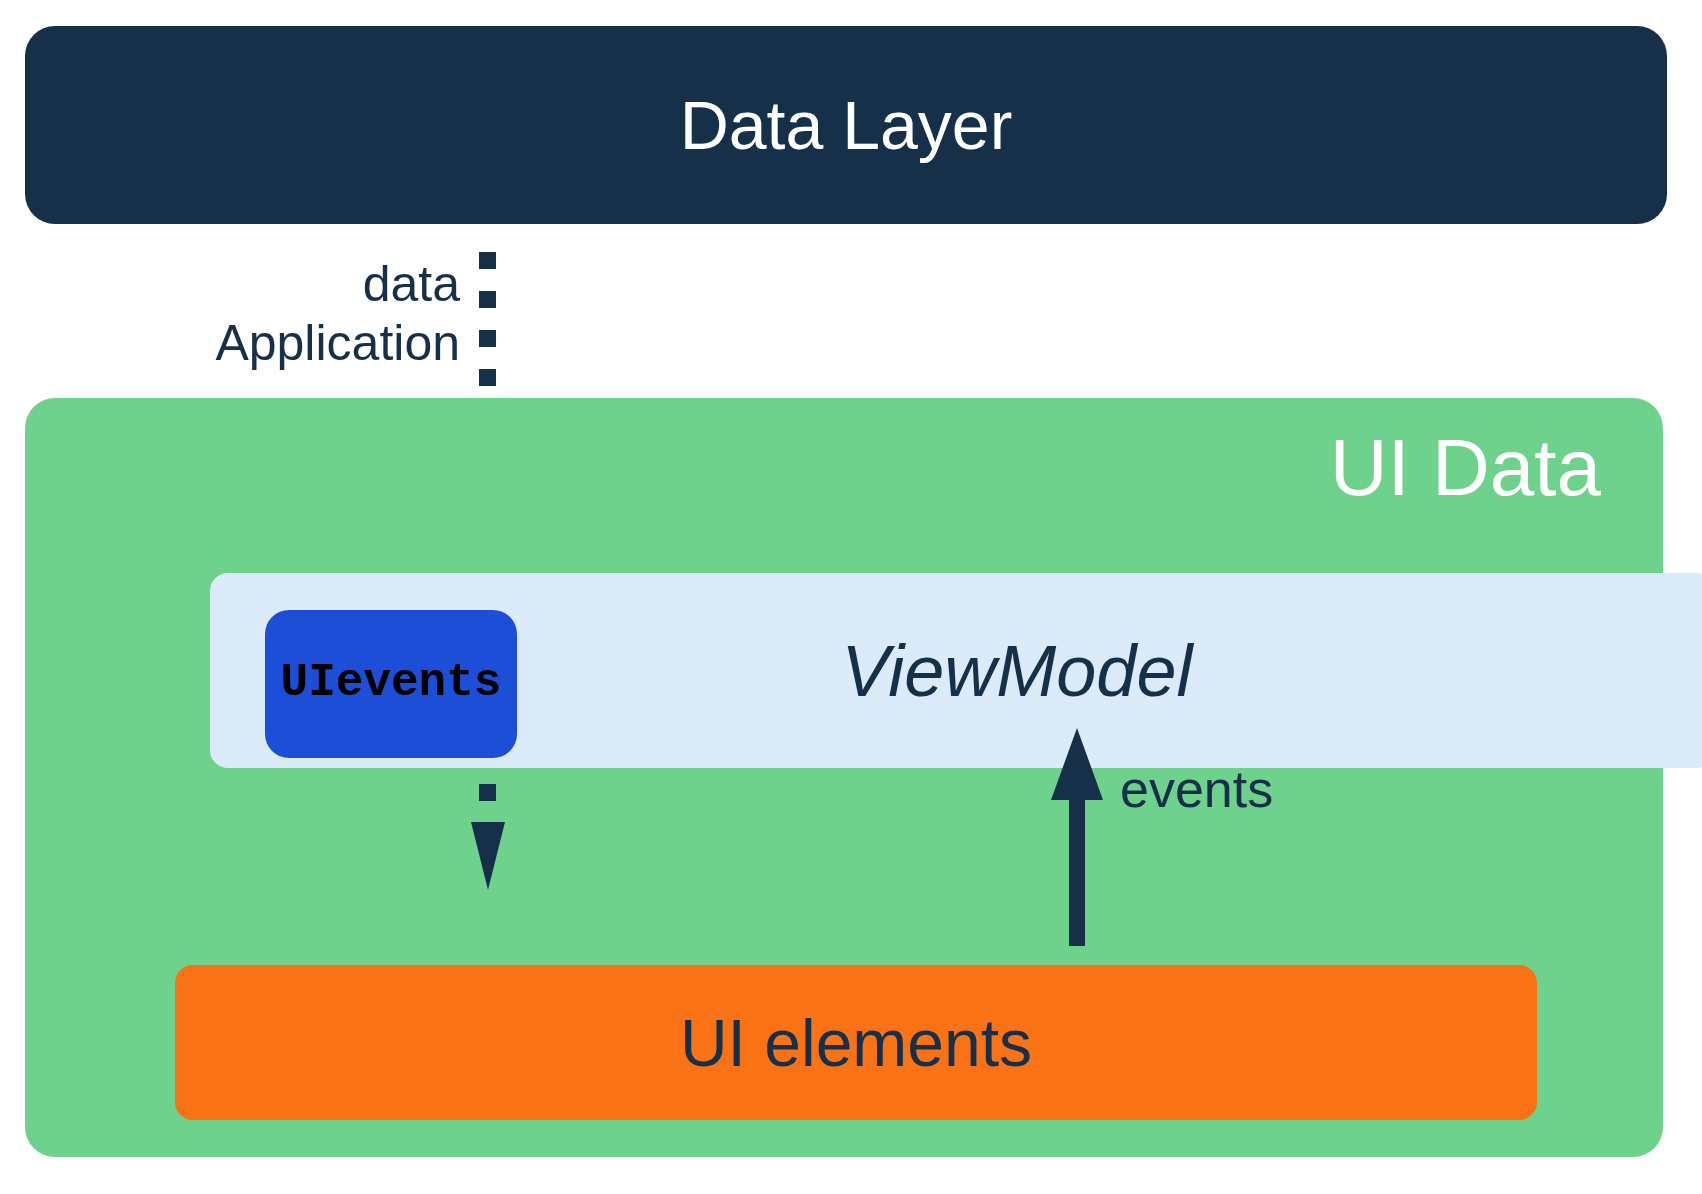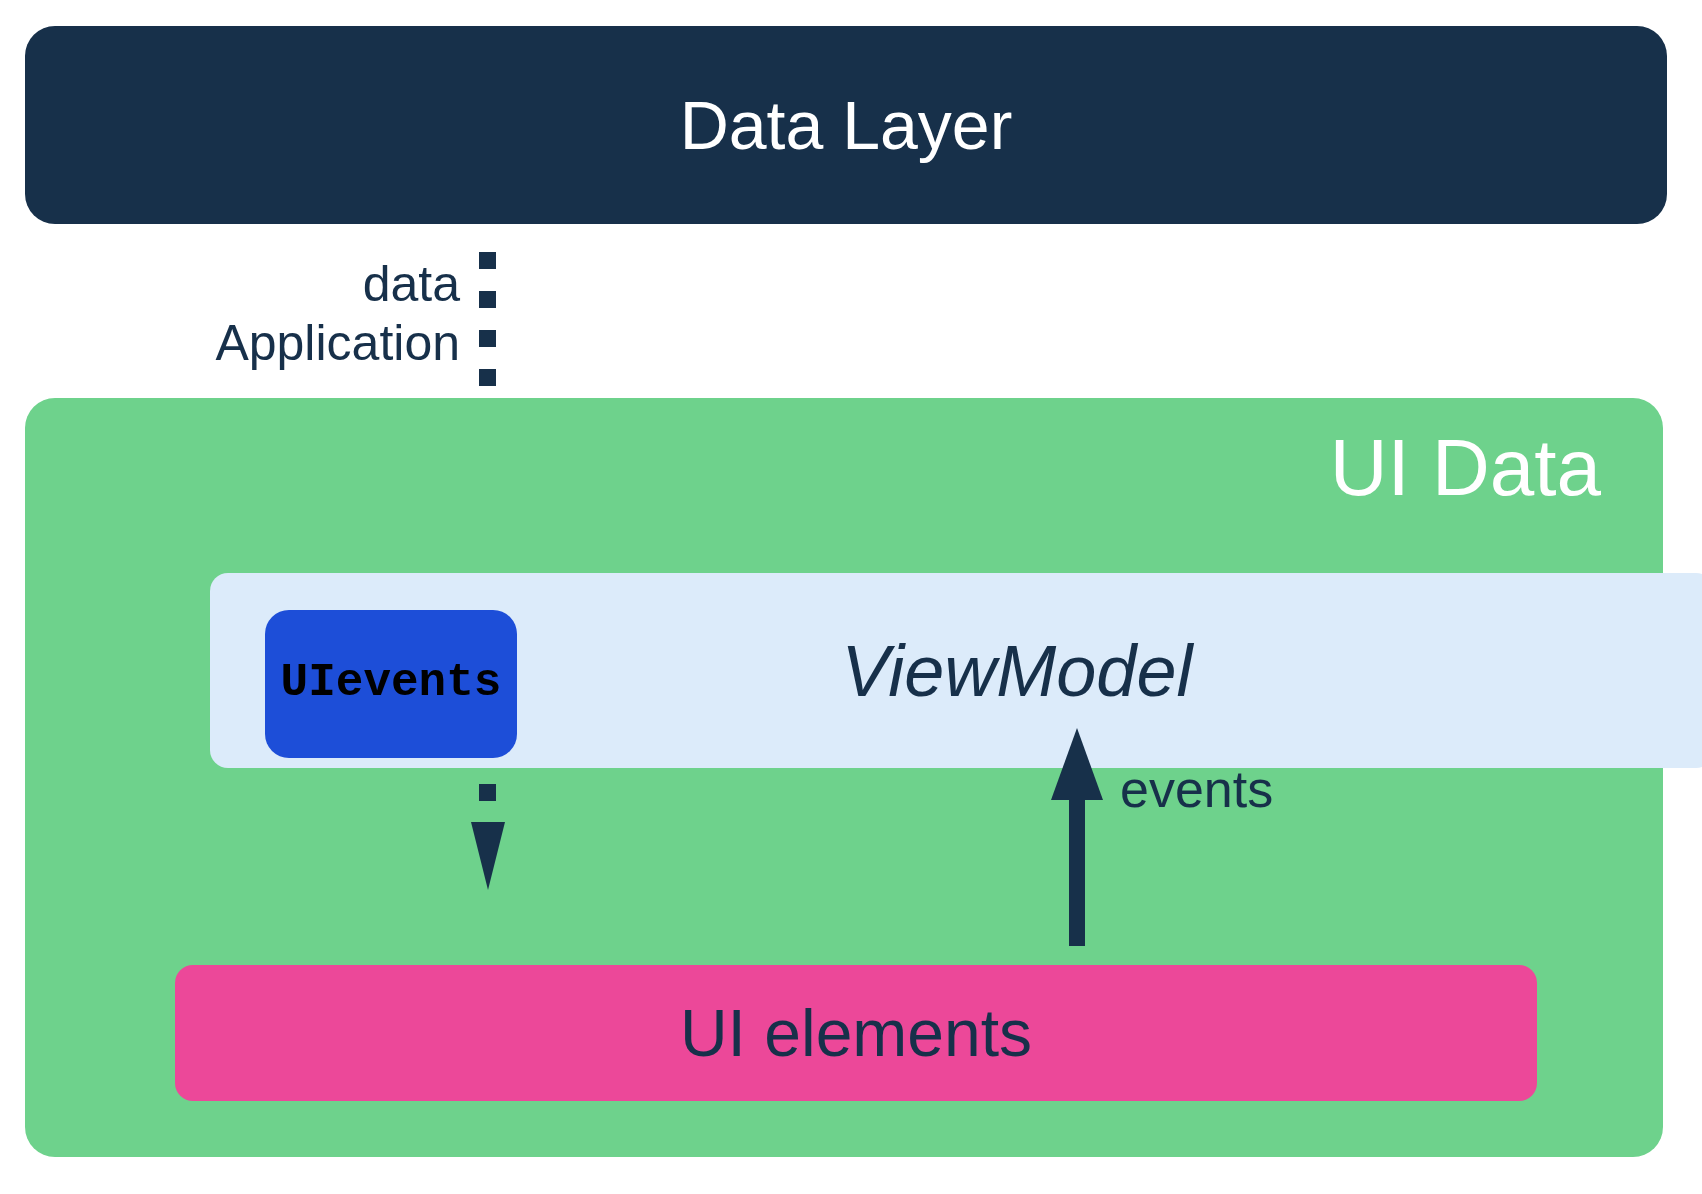--- a/index.html
+++ b/index.html
@@ -171,22 +171,22 @@
     font-size: 52px;
     line-height: 1;
   }
 
   
   .ui-elements-box {
     position: absolute;
     left: 150px;
     top: 567px;
     width: 1362px;
-    height: 136px;
-    background: #ec4899;
+    height: 155px;
+    background: #f97316;
     border-radius: 18px;
     display: flex;
     align-items: center;
     justify-content: center;
   }
   .ui-elements-title {
     color: #17304a;
     font-size: 66px;
     font-weight: 400;
     line-height: 1;

